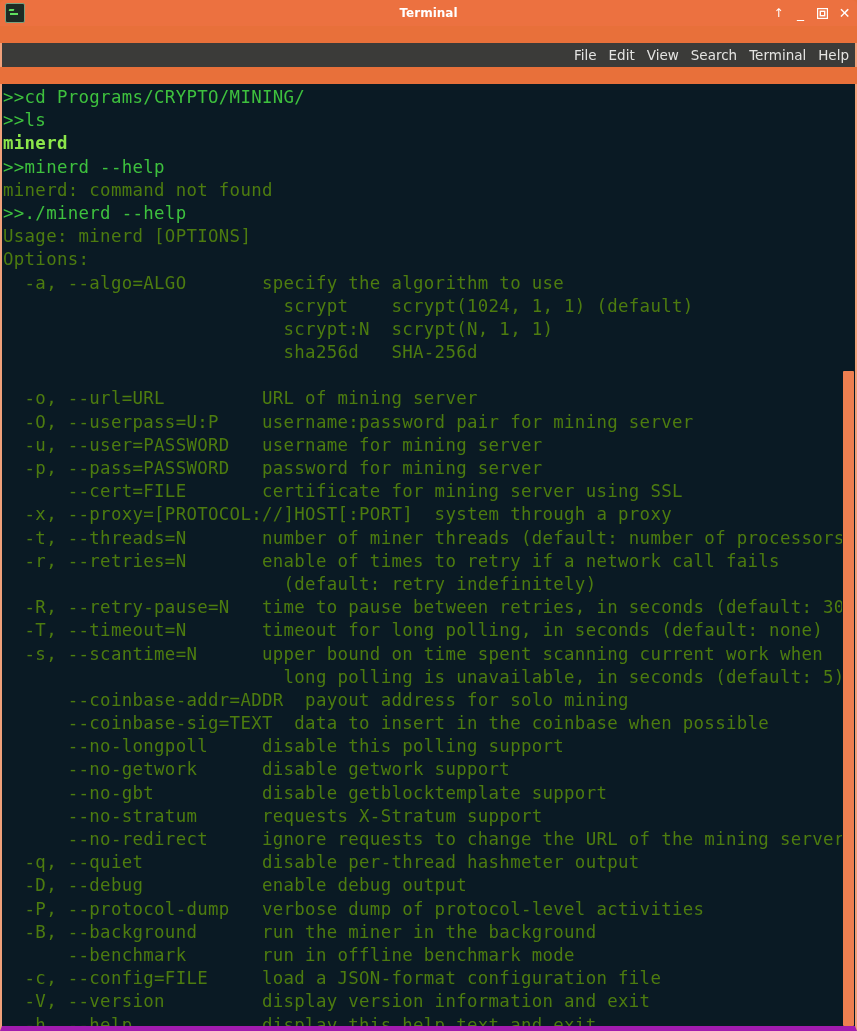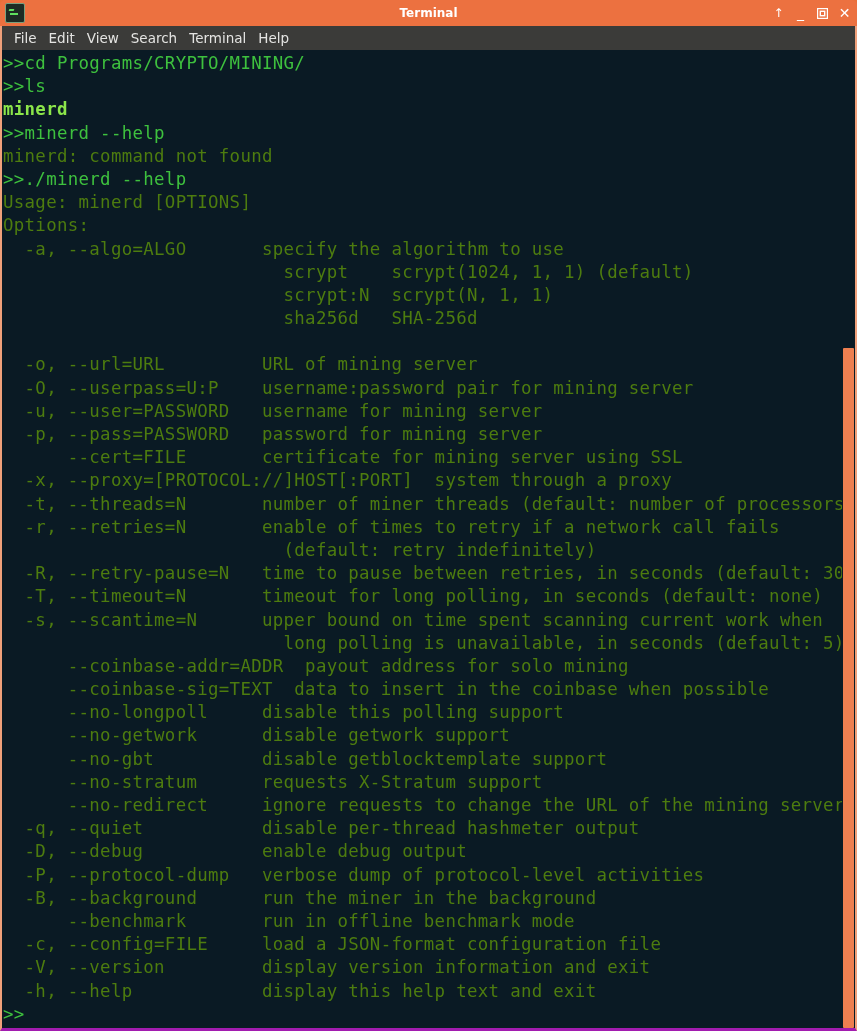--- a/index.html
+++ b/index.html
@@ -16,20 +16,21 @@
   }
 
   #app {
     width: 857px;
     height: 1031px;
     position: relative;
     display: flex;
     flex-direction: column;
     background: #e8703a;
     box-sizing: border-box;
+    gap: 17px;
   }
 
   
   .titlebar {
     height: 26px;
     background: #ec7140;
     display: flex;
     align-items: center;
     position: relative;
     flex: 0 0 auto;
@@ -111,38 +112,39 @@
   .menubar {
     height: 24px;
     background: #3b3b39;
     display: flex;
     align-items: center;
     padding-left: 6px;
     flex: 0 0 auto;
     border-left: 2px solid #f0a07a;
     border-right: 2px solid #f0a07a;
     box-sizing: border-box;
+    justify-content: flex-end;
   }
   .menu-item {
     font-family: "DejaVu Sans", sans-serif;
     font-size: 13.5px;
     color: #e4e4e2;
     padding: 2px 6px;
     cursor: default;
     white-space: nowrap;
   }
 
   
   .term-wrap {
     flex: 1 1 auto;
     position: relative;
     background: #0a1a24;
     border-left: 2px solid #f0a07a;
     border-right: 2px solid #f0a07a;
-    border-bottom: 3px solid #a21caf;
+    border-bottom: 5px solid #a21caf;
     box-sizing: border-box;
     overflow: hidden;
     display: flex;
   }
   .term-screen {
     flex: 1 1 auto;
     position: relative;
     overflow: hidden;
     padding: 2px 0 0 1px;
     box-sizing: border-box;

